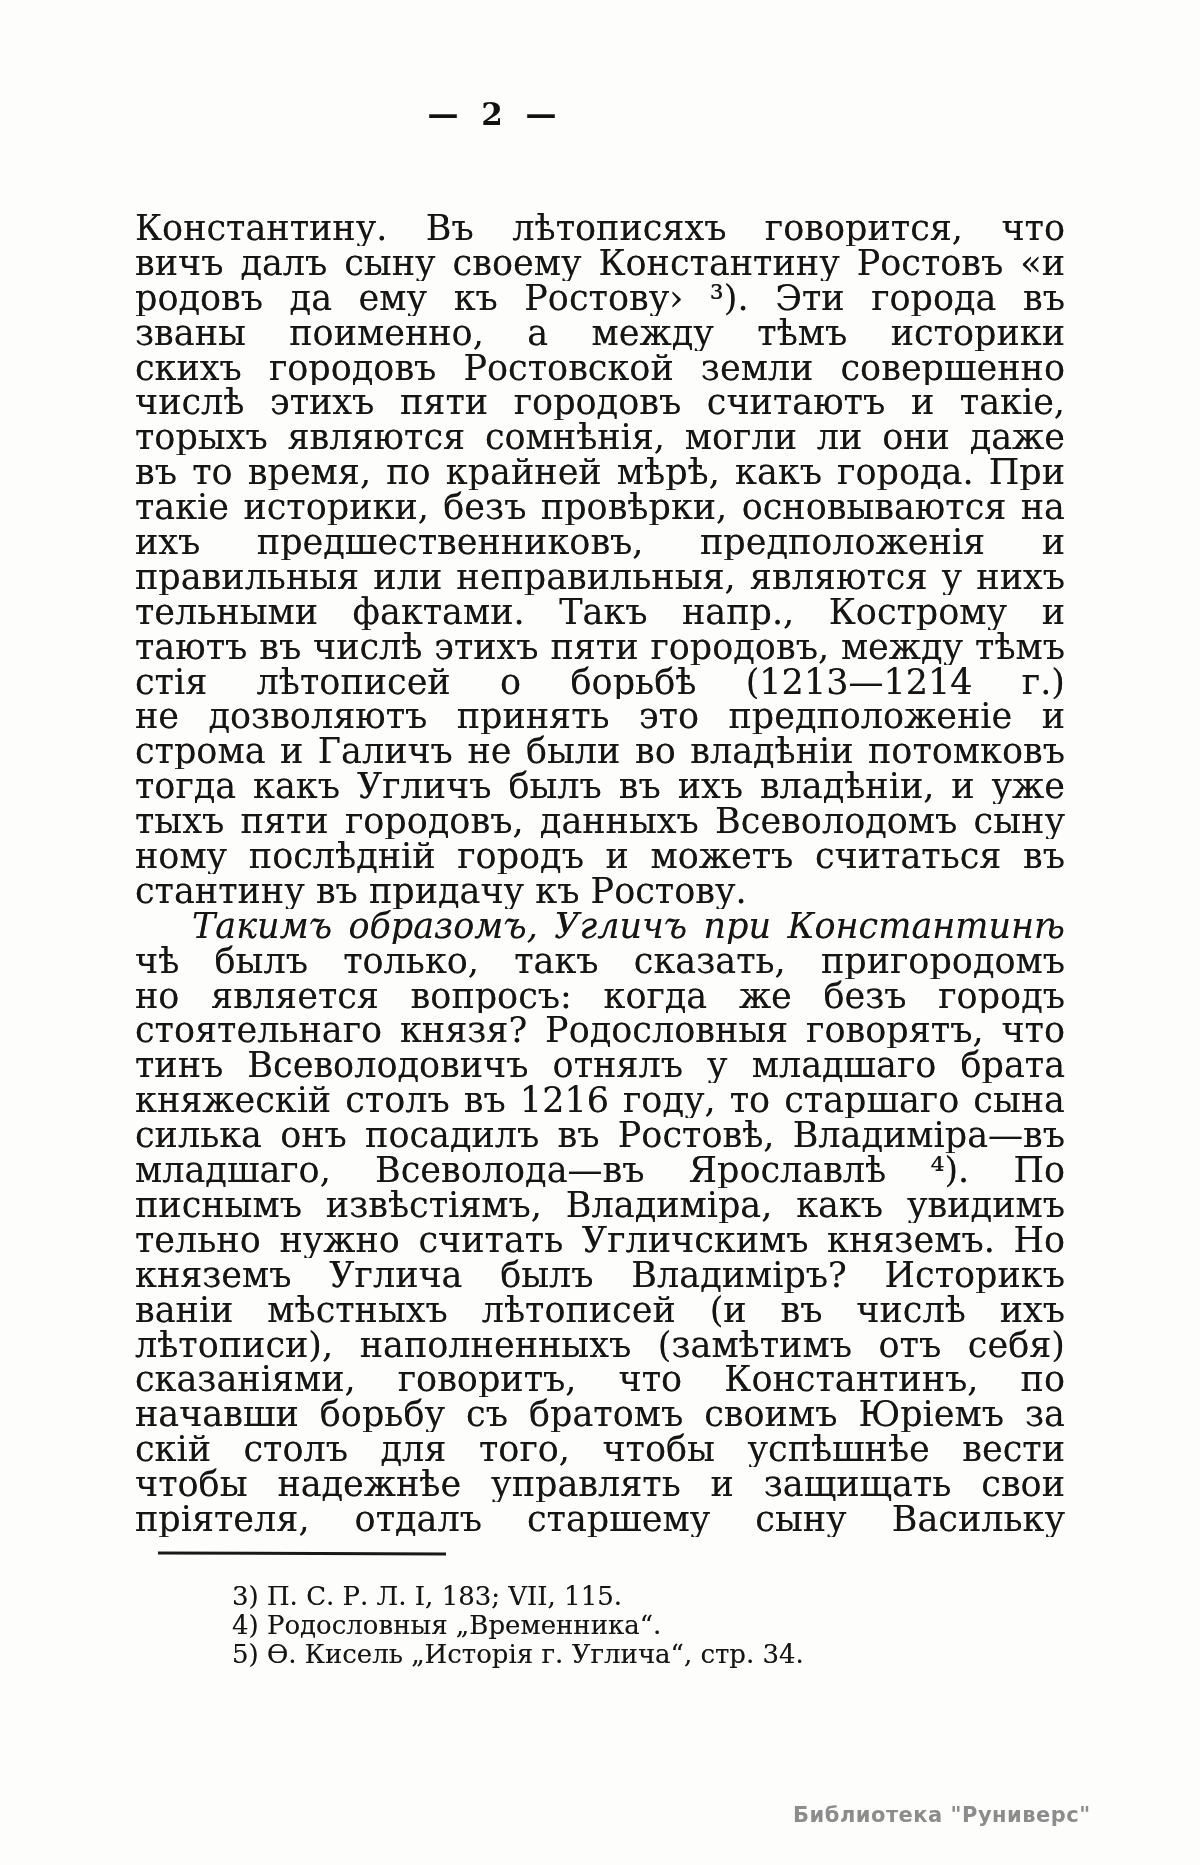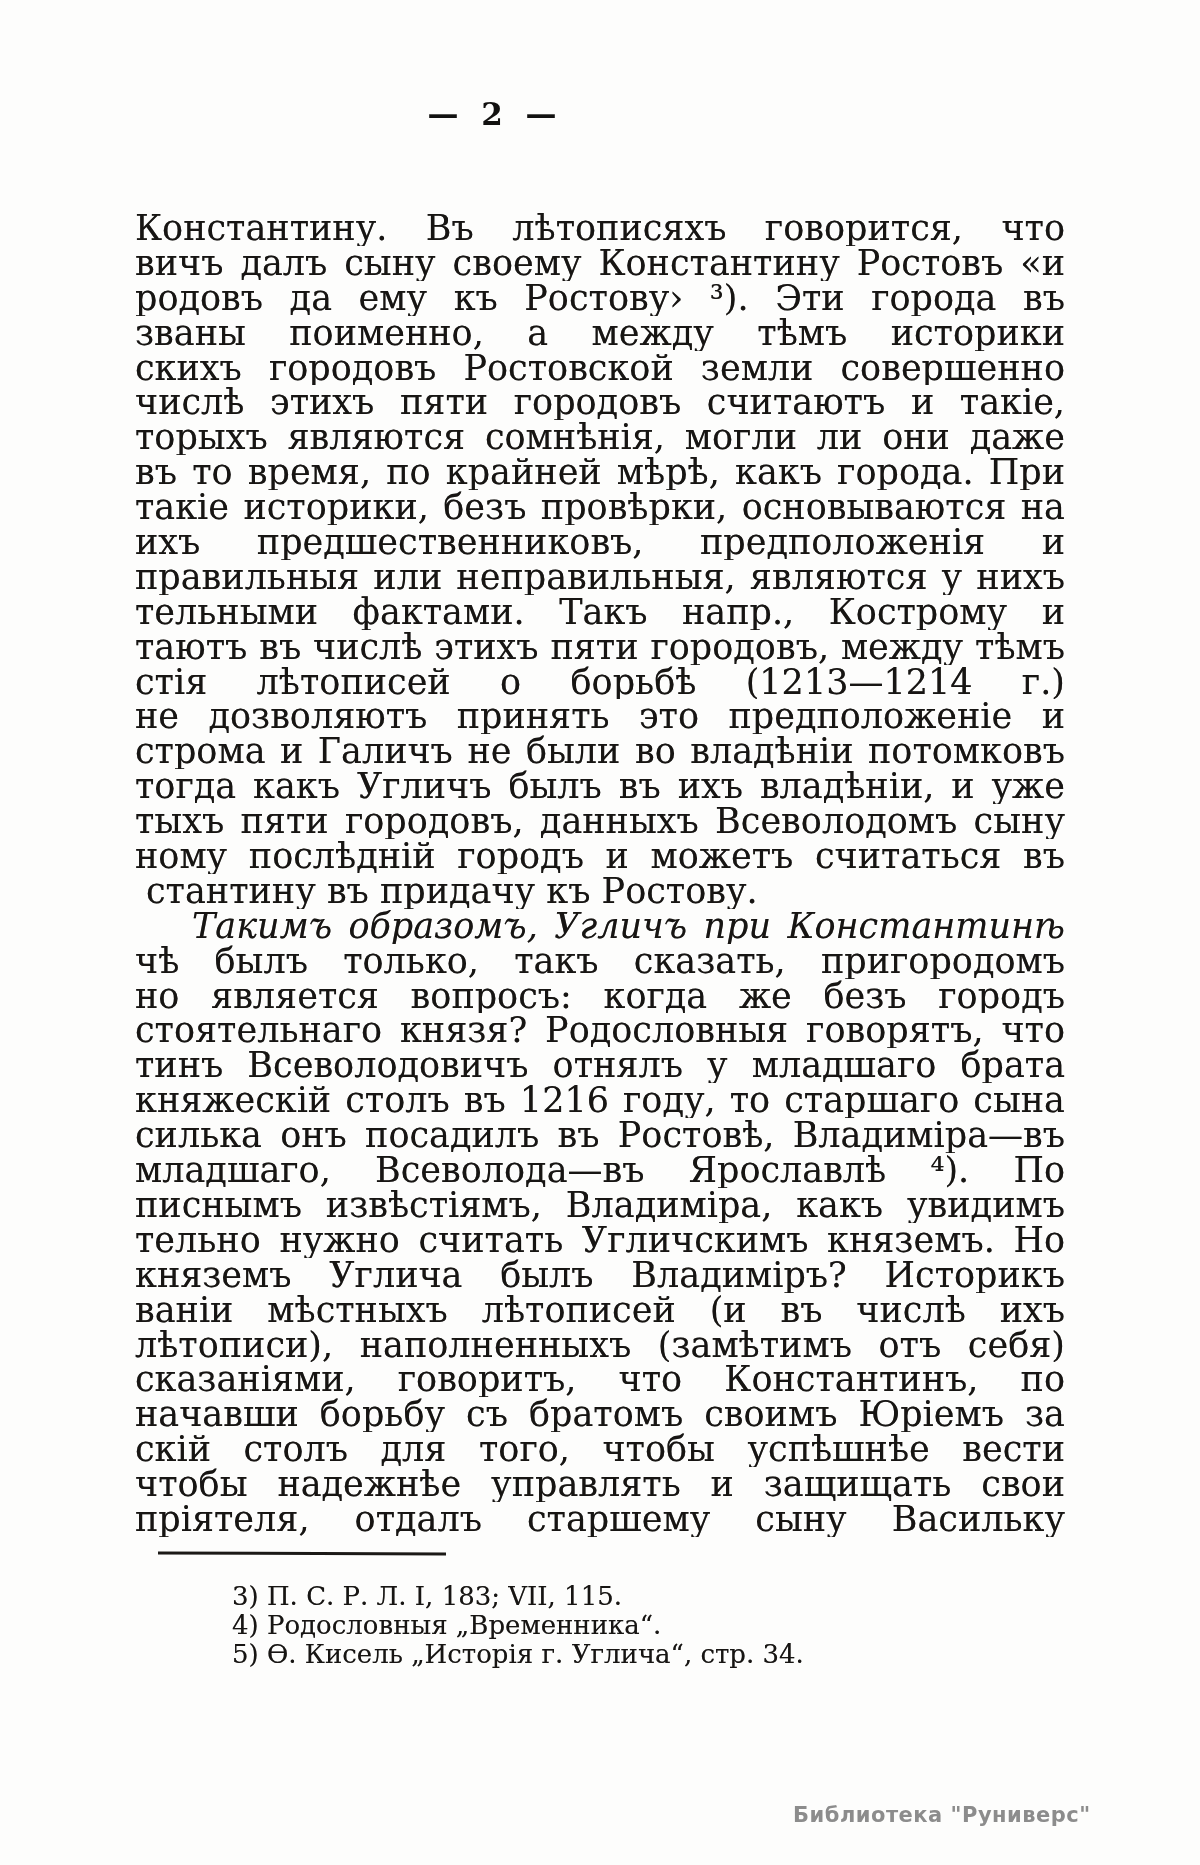--- a/index.html
+++ b/index.html
@@ -35,21 +35,20 @@
   .line {
     height: 34.9px;
     overflow: hidden;
     text-align: justify;
     text-align-last: justify;
     white-space: normal;
   }
   .line.no-just {
     text-align: left;
     text-align-last: left;
-    margin-left: 11px;
   }
   .line.indent {
     text-indent: 57px;
     font-style: italic;
   }
   .footnote-rule {
     position: absolute;
     top: 1552px;
     left: 158px;
     width: 288px;

